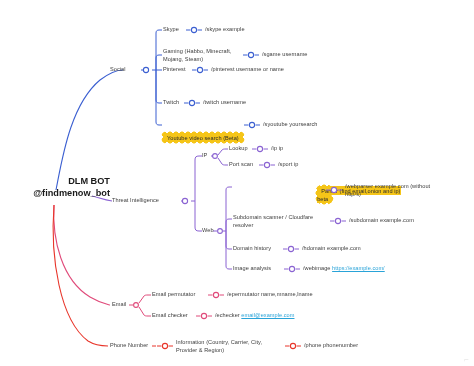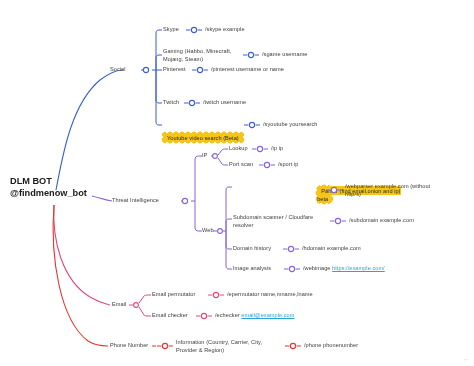--- a/index.html
+++ b/index.html
@@ -33,21 +33,21 @@
     white-space: pre-line;
     letter-spacing: 0.05px;
   }
   .root {
     position: absolute;
     font-size: 9.2px;
     line-height: 11.6px;
     font-weight: bold;
     color: #1a1a1a;
     white-space: pre-line;
-    text-align: left;
+    text-align: right;
   }
   .hl {
     background: #f5c518;
     border-radius: 7px;
     padding: 1.5px 4px;
     color: #2b2b2b;
     filter: drop-shadow(0 0 0.6px #f5c518);
   }
   .hl::before {
     content: "";

